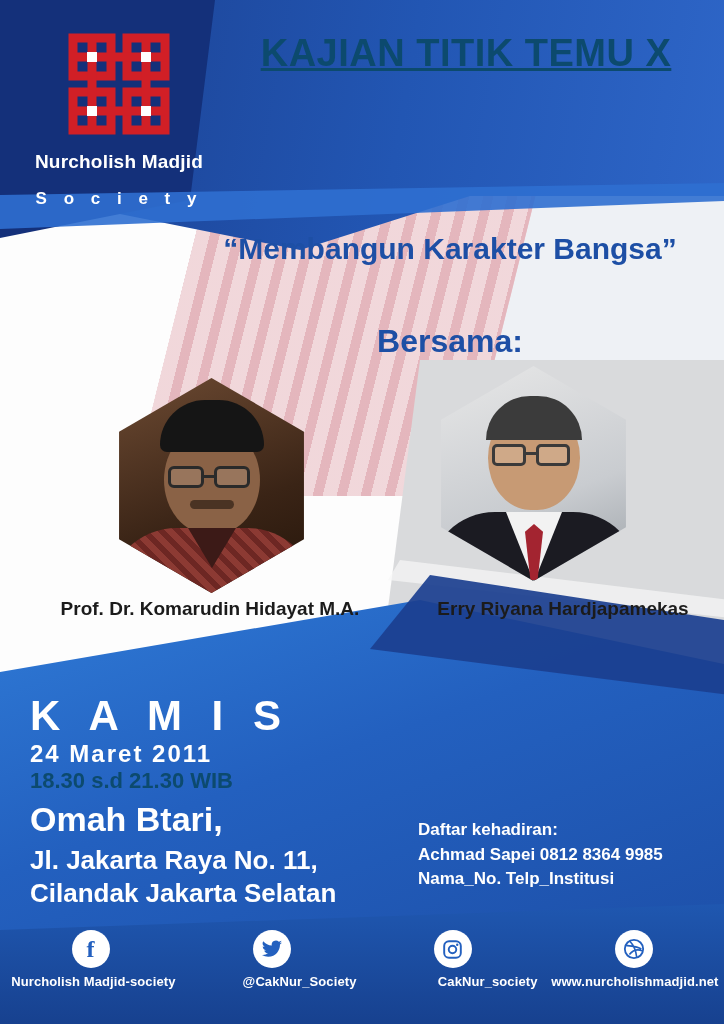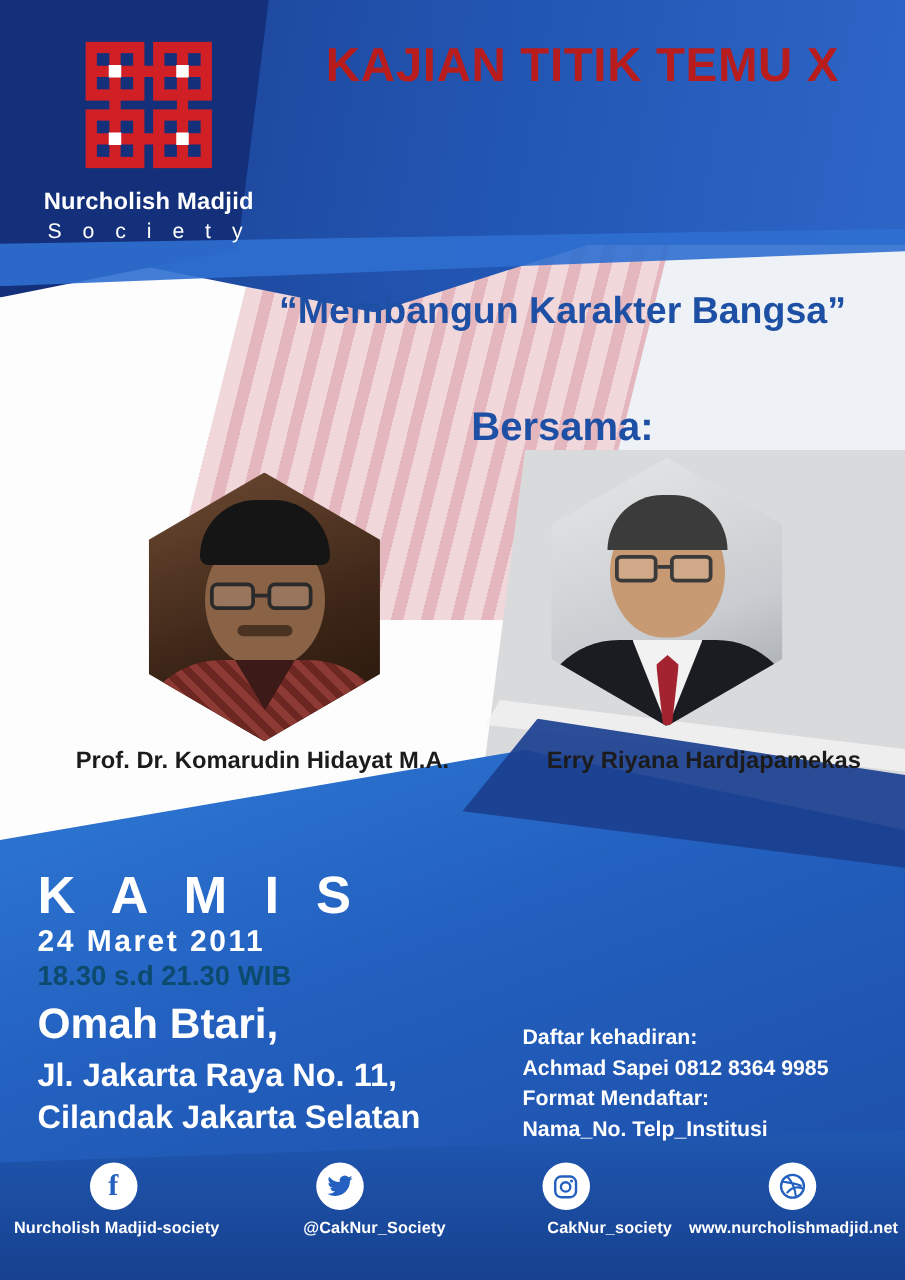--- a/index.html
+++ b/index.html
@@ -86,30 +86,31 @@
   .logo-wrap {
     position:absolute; top:24px; left:24px; width:190px; text-align:center;
     color:#ffffff;
   }
   .logo-mark { width:120px; height:120px; margin:0 auto 8px; display:block; }
   .logo-name {
     font-size:19px; font-weight:bold; letter-spacing:.2px; line-height:1.1;
     color:#ffffff;
   }
   .logo-sub {
-    font-size:17px; font-weight:normal; letter-spacing:6px; margin-top:2px;
+    font-size:17px; font-weight:bold; letter-spacing:6px; margin-top:16px;
     color:#ffffff;
   }
 
   
   .header-title {
     position:absolute; top:32px; left:226px; width:480px;
-    color:#b91c1c; font-size:38px; font-weight:bold;
+    color:#0c4a6e; font-size:38px; font-weight:bold;
     letter-spacing:.5px; text-align:center;
     font-family:"Liberation Sans", sans-serif;
+    text-decoration:underline;
   }
 
   
   .theme-quote {
     position:absolute; top:232px; left:190px; width:520px;
     text-align:center; color:#1d4fa5;
     font-size:30px; font-weight:bold;
   }
   .theme-with {
     position:absolute; top:288px; left:190px; width:520px;
@@ -273,21 +274,20 @@
   <div class="day">K A M I S</div>
   <div class="date">24 Maret 2011</div>
   <div class="time">18.30 s.d 21.30 WIB</div>
   <div class="venue">Omah Btari,</div>
   <div class="addr1">Jl. Jakarta Raya No. 11,</div>
   <div class="addr2">Cilandak Jakarta Selatan</div>
 
   <div class="reg">
     <div>Daftar kehadiran:</div>
     <div>Achmad Sapei 0812 8364 9985</div>
-    <div>Format Mendaftar:</div>
     <div>Nama_No. Telp_Institusi</div>
   </div>
 
   <div class="socials">
 
     <div class="social">
       <div class="circle">
         <span class="fb-glyph">f</span>
       </div>
       <div class="handle">Nurcholish Madjid-society</div>

